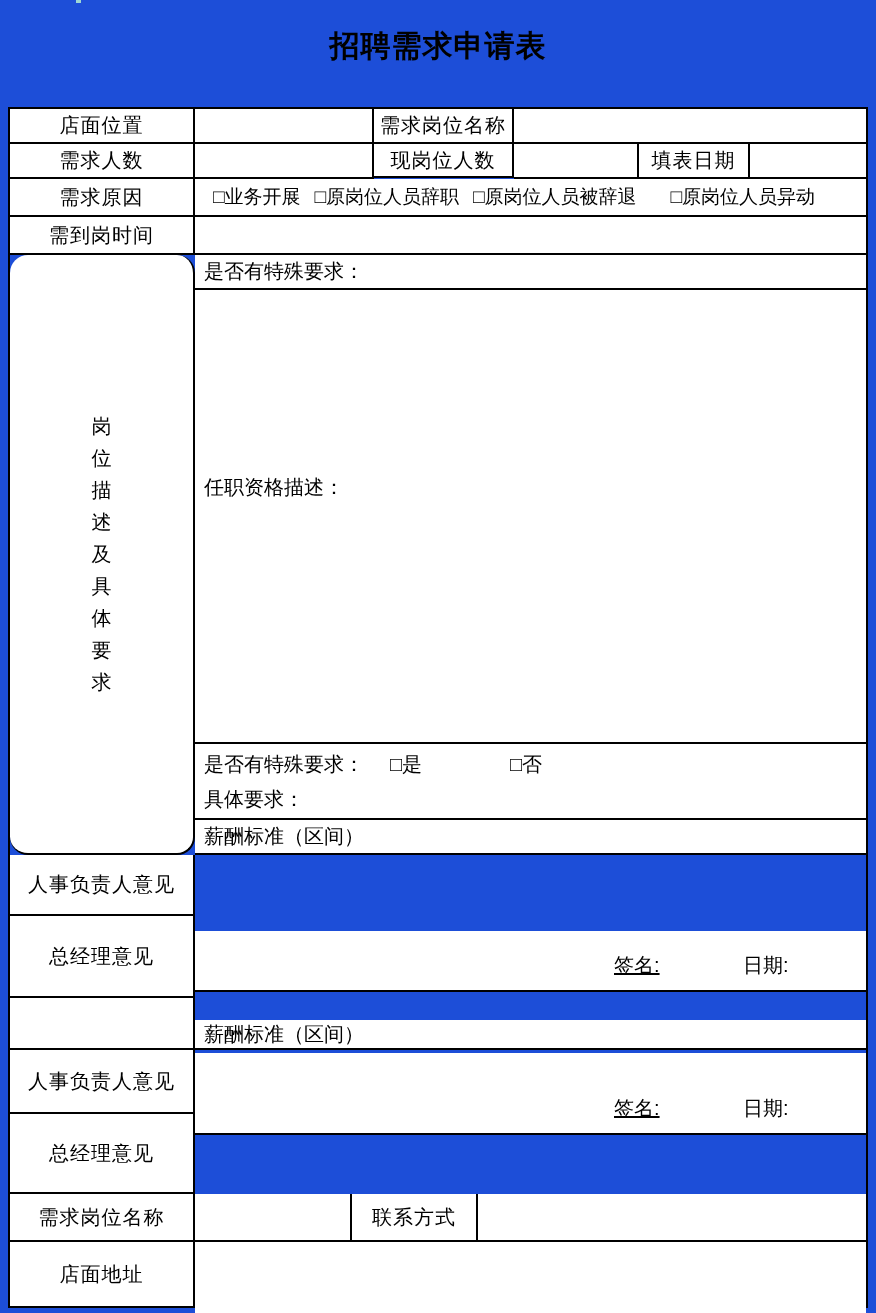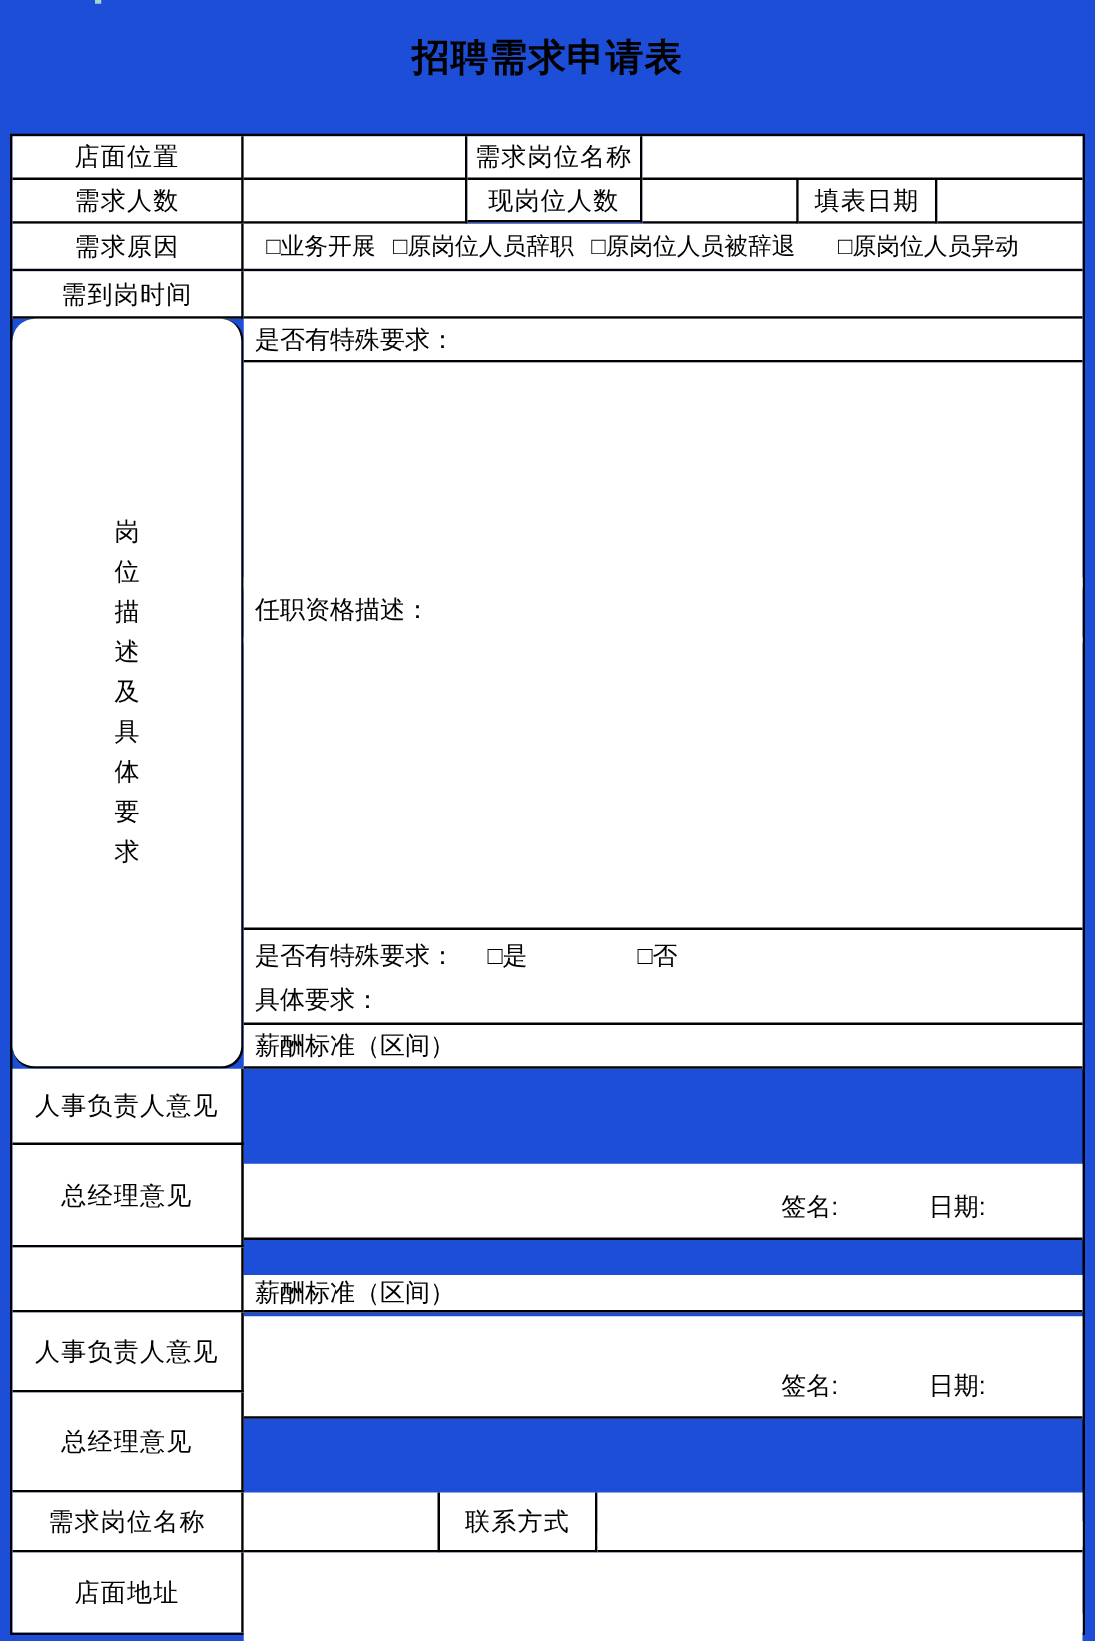--- a/index.html
+++ b/index.html
@@ -36,21 +36,21 @@
   .special { position:relative; }
   .special .q   { position:absolute; left:9px;   top:7px; }
   .special .yes { position:absolute; left:195px; top:7px; }
   .special .no  { position:absolute; left:315px; top:7px; }
   .special .detail { position:absolute; left:9px; bottom:5px; }
   .opinion { position:relative; }
   .opinion .sign, .opinion .date {
     position:absolute; bottom:11px;
     font-family:"Liberation Sans", sans-serif; font-size:20px;
   }
-  .opinion .sign { left:430px; }
+  .opinion .sign { left:419px;text-decoration:underline; }
   .opinion .date { left:548px; }
   .clip { overflow:hidden; position:relative; }
   .clip .cliptext { position:absolute; left:9px; top:-8px; font-size:20px; }
   .tick { position:absolute; top:0; width:2px; height:9px; background:#000; }
 </style>
 </head>
 <body>
 
 <div class="page">
   <div class="artifact"></div>

